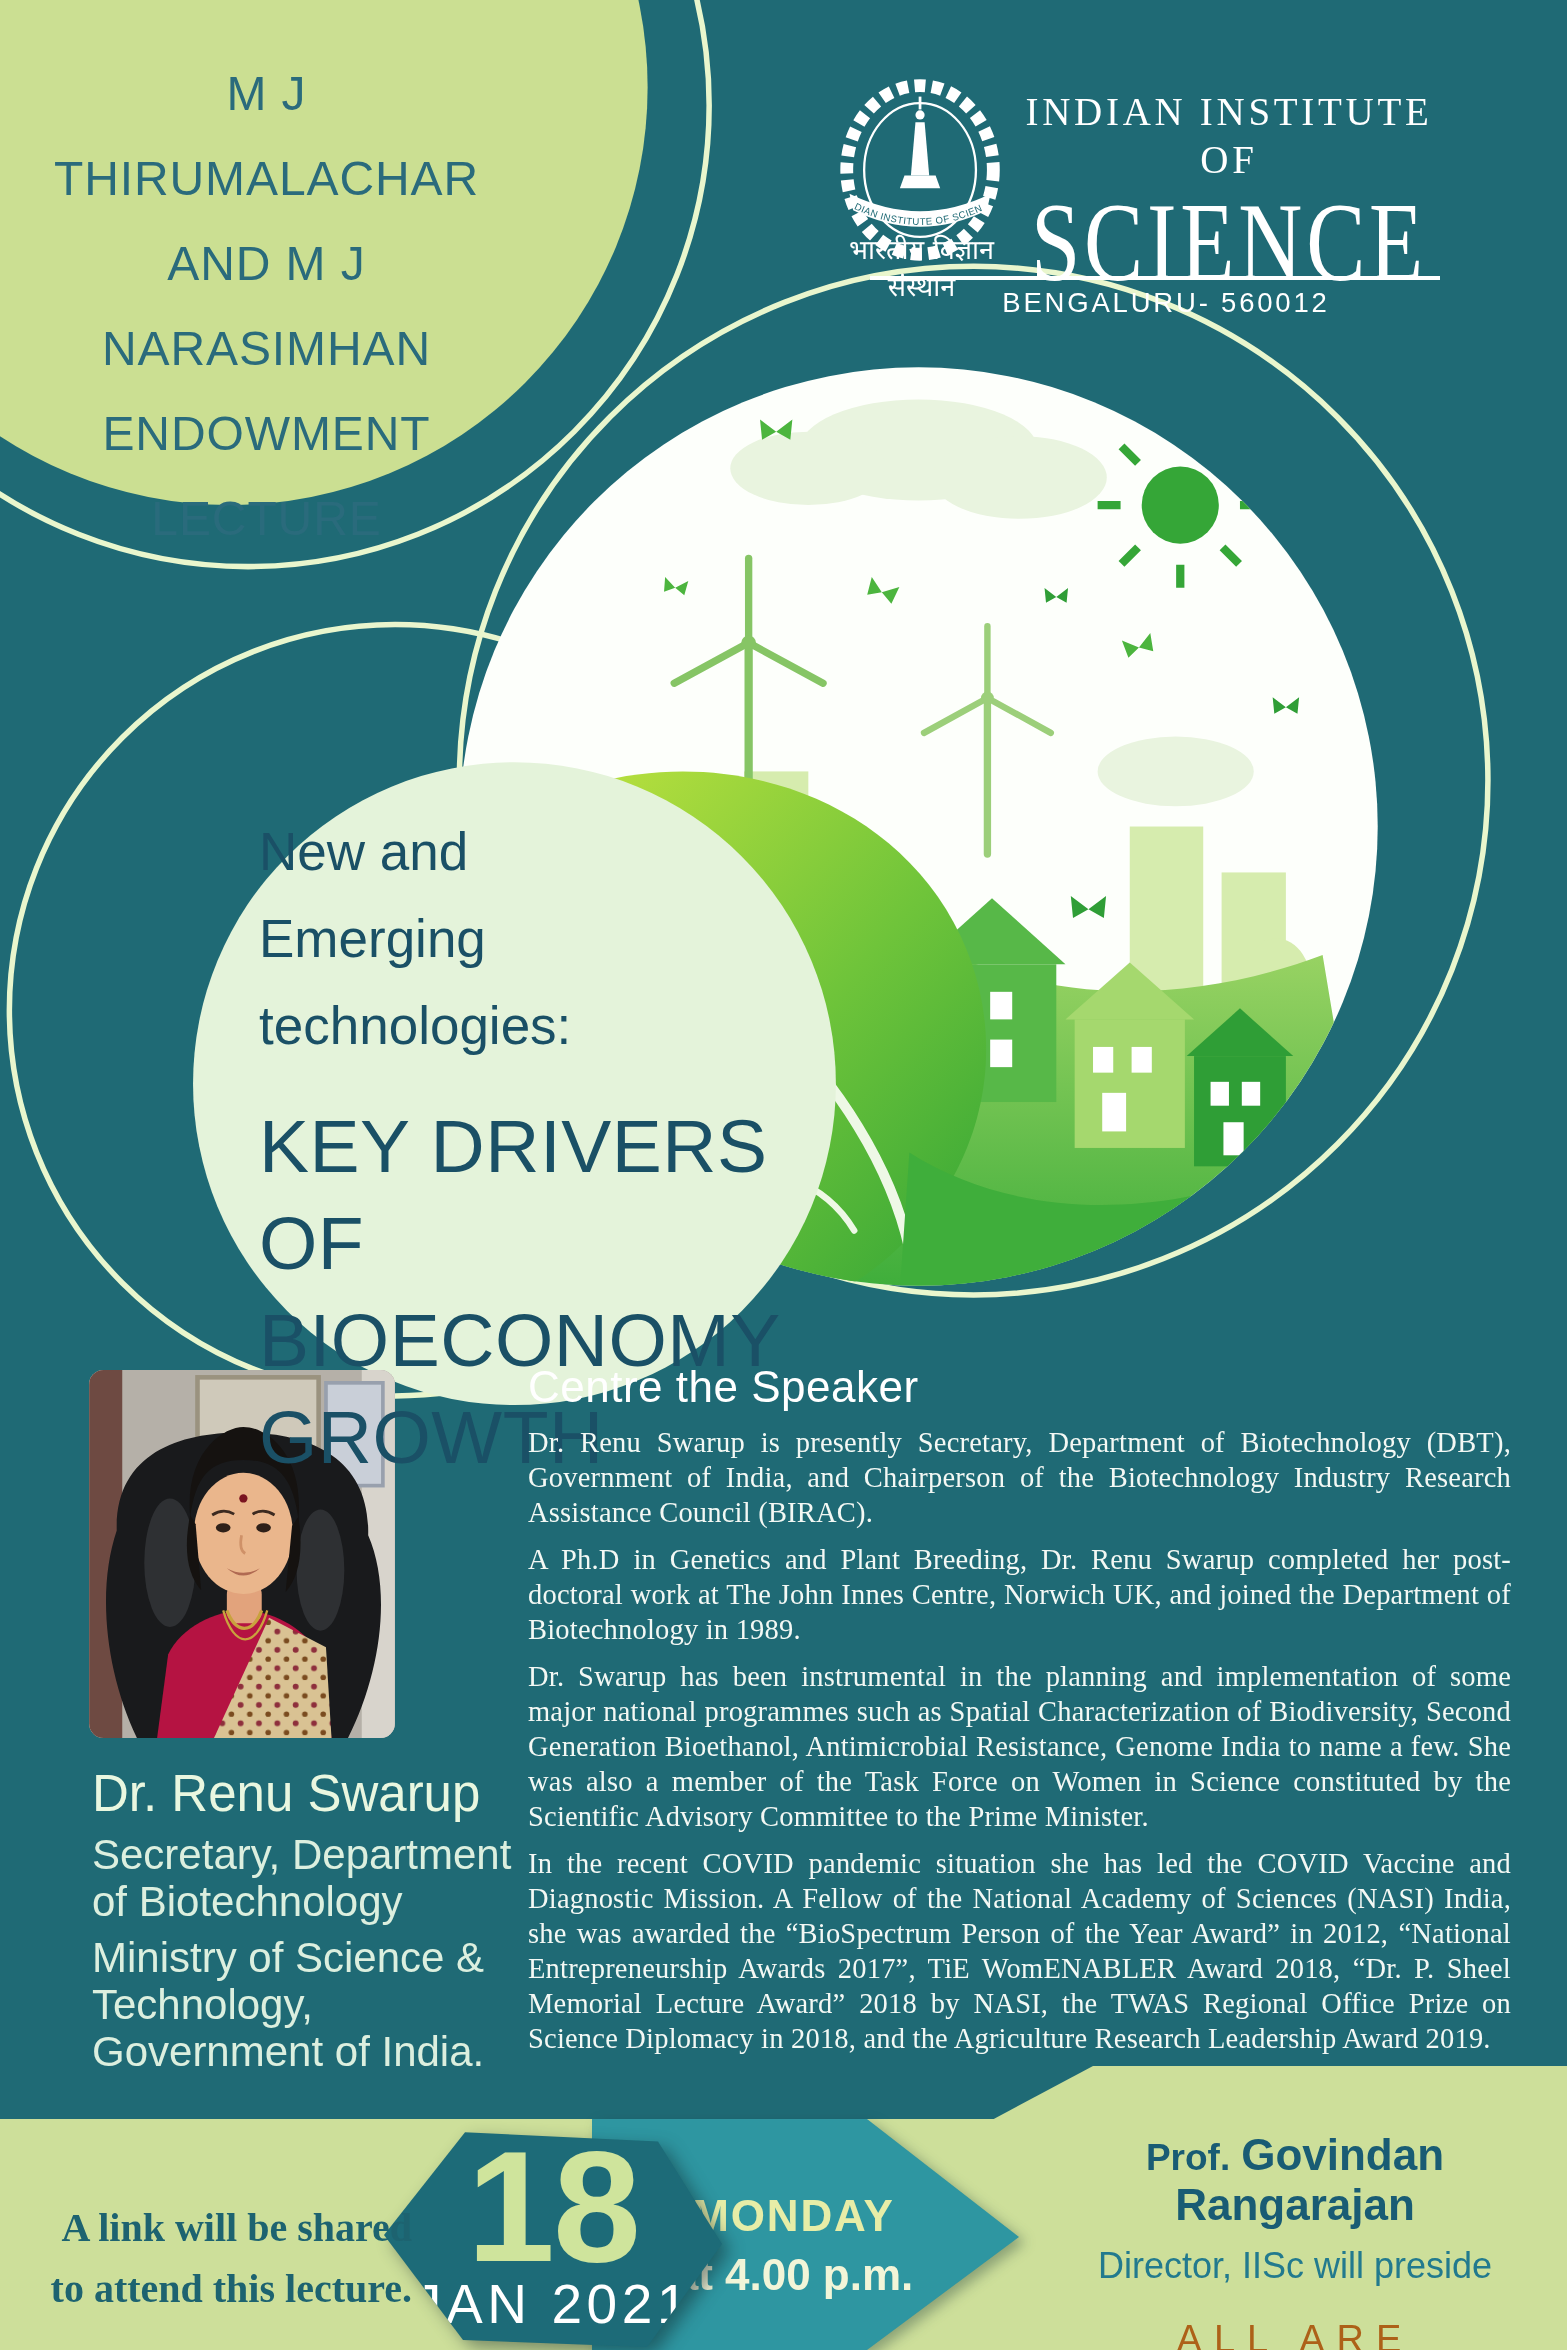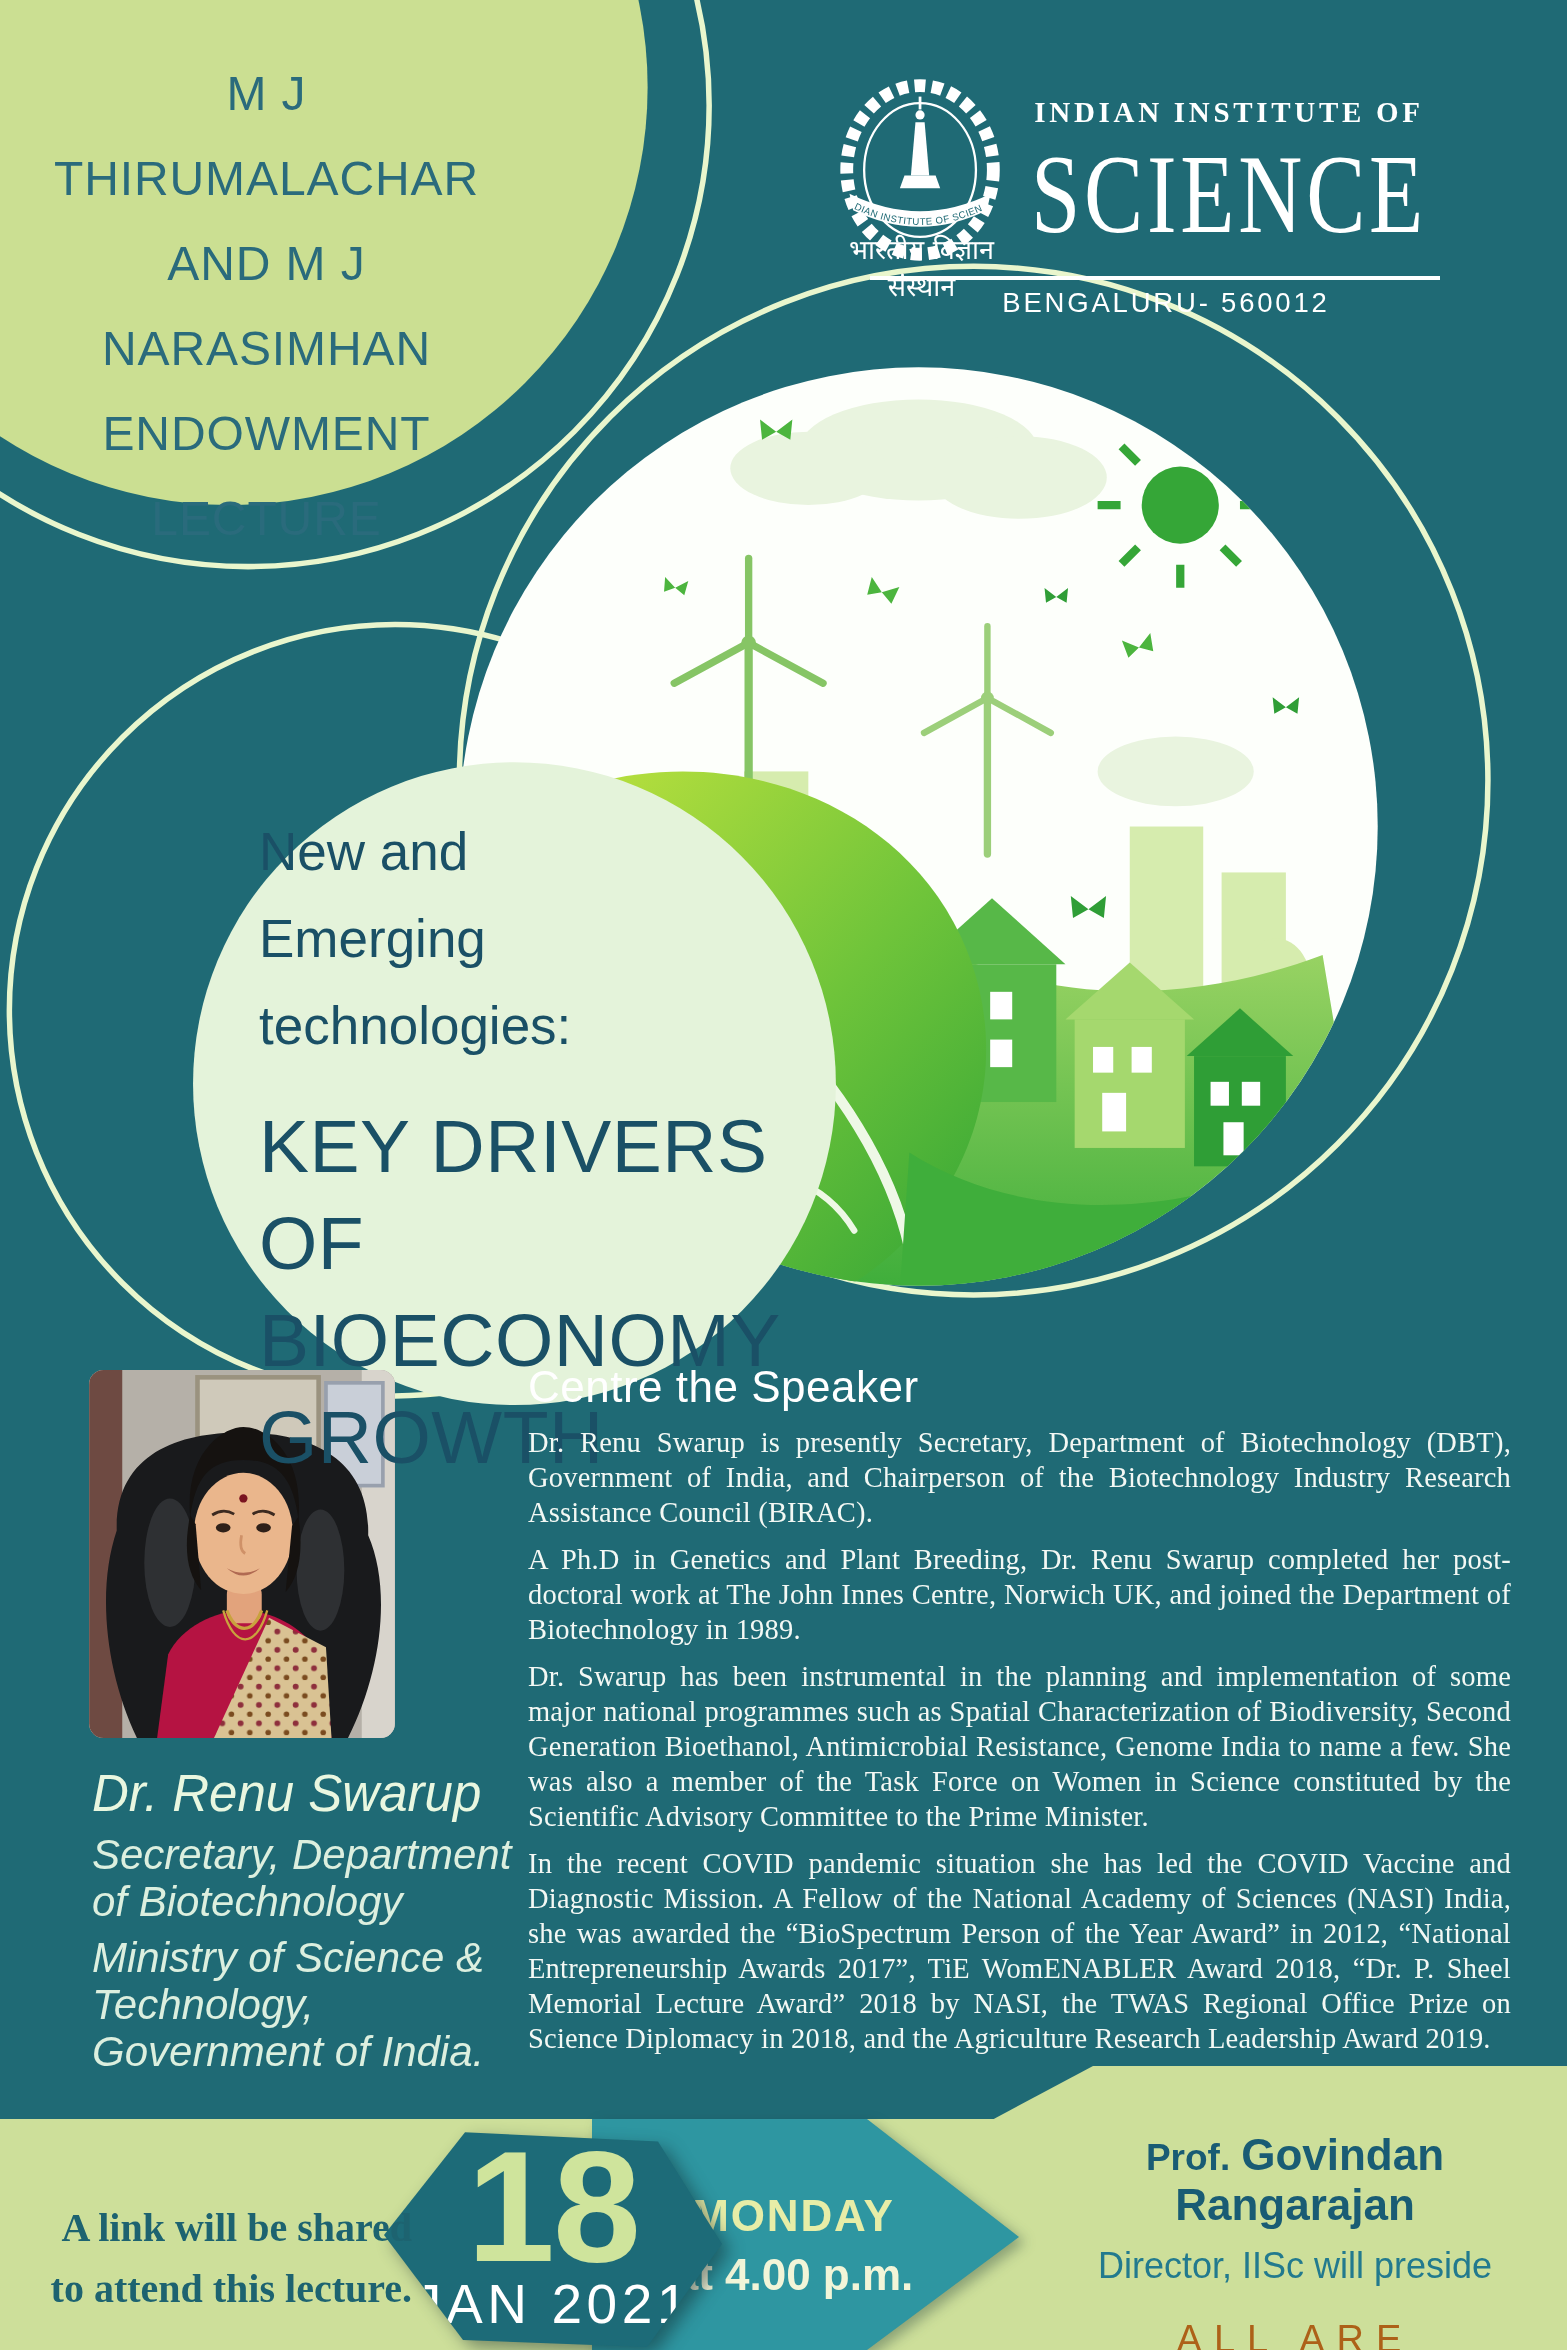--- a/index.html
+++ b/index.html
@@ -19,41 +19,41 @@
     left:27.5px;top:51px;width:478px;text-align:center;z-index:3;
     color:#2a6b7c;font-size:48px;line-height:85px;letter-spacing:0.9px;
   }
 
   
   .emblem{left:822px;top:78px;z-index:3;}
   .emblem-caption{left:814px;top:230px;width:215px;text-align:center;color:#ffffff;
     font-size:27px;z-index:3;font-family:"DejaVu Sans","Liberation Sans",sans-serif;}
   .iisc-name{left:1017px;top:88px;width:424px;text-align:center;color:#ffffff;z-index:3;
     font-family:"Liberation Serif",serif;}
-  .iisc-top{font-size:29px;letter-spacing:3.7px;line-height:48px;font-weight:bold;}
+  .iisc-top{font-size:39px;letter-spacing:3.7px;line-height:48px;}
   .iisc-science{font-size:87px;letter-spacing:3.7px;line-height:90px;
     transform:scale(1.02,1.30);transform-origin:center top;}
   .iisc-rule{left:870px;top:276px;width:570px;height:3.7px;background:#ffffff;z-index:3;}
   .iisc-city{left:955px;top:287px;width:422px;text-align:center;color:#ffffff;
     font-size:27.5px;letter-spacing:2.8px;z-index:3;}
 
   
   .title-block{left:259px;top:808px;width:551px;z-index:3;color:#1a5066;}
   .title-sub{font-size:53px;line-height:87px;}
   .title-main{font-size:75px;line-height:97px;margin-top:29px;letter-spacing:0.5px;}
 
   
   .about{left:528px;top:1361px;width:983px;z-index:3;color:#f3f8f4;}
   .about-heading{font-size:44px;line-height:51px;letter-spacing:0.5px;color:#ffffff;margin-bottom:13px;}
   .about p{margin:0 0 12px 0;font-size:28.5px;line-height:35px;text-align:justify;letter-spacing:0.2px;font-family:Liberation Serif, serif;}
 
   
   .photo{left:89px;top:1370px;width:306px;height:368px;border-radius:14.7px;overflow:hidden;z-index:2;
     background:#b5b0a8;}
-  .speaker-block{left:92px;top:1765px;width:441px;z-index:3;font-style:italic;}
+  .speaker-block{left:92px;top:1765px;width:441px;z-index:3;}
   .speaker-name{font-size:51px;line-height:57px;color:#e9f7e0;}
   .speaker-role{font-size:42px;line-height:47px;color:#dcefdf;margin-top:9.2px;}
 
   
   .band{left:0;top:2119px;width:1568px;height:231px;background:#cddf9a;z-index:1;}
   .band-wedge{left:990px;top:2066px;width:578px;height:55px;background:#cddf9a;z-index:1;
     clip-path:polygon(103px 0,578px 0,578px 55px,0 55px);}
   .chevron-wrap{left:592px;top:2119px;z-index:2;filter:drop-shadow(6.4px 5.5px 6.4px rgba(15,45,50,.35));}
   .chevron{width:427px;height:231px;background:#2e96a1;
     clip-path:polygon(0 0,275px 0,427px 118px,275px 231px,0 231px);position:relative;}

